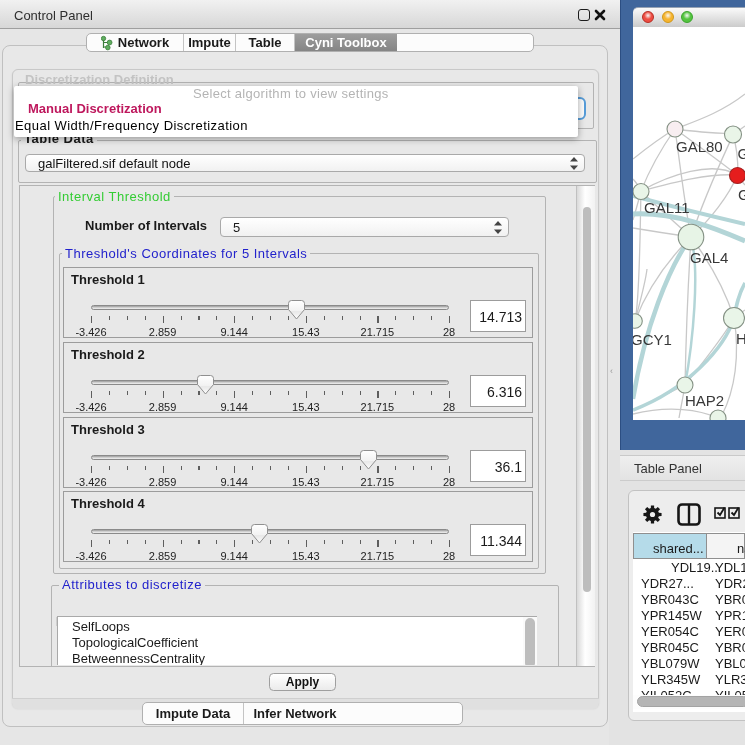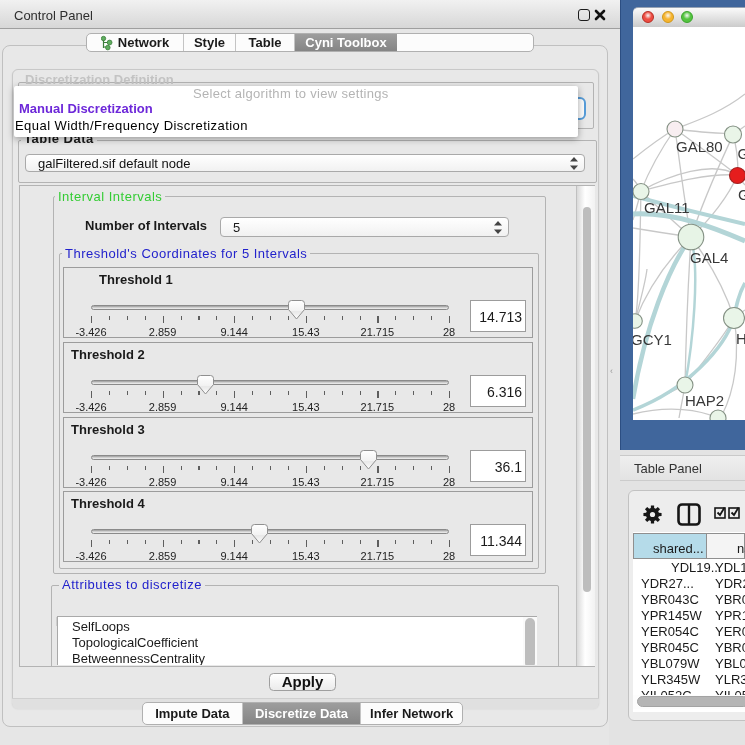--- a/index.html
+++ b/index.html
@@ -31,51 +31,51 @@
   </svg>
 <div class="abs" style="left:2px;top:45px;width:606px;height:682px;background:#e8e8e8;border:1px solid #c0c0c0;border-radius:8px;box-sizing:border-box;"></div>
 <div class="abs" style="left:12px;top:69px;width:587px;height:639px;background:#e8e8e8;border:1px solid #c8c8c8;border-radius:6px;box-sizing:border-box;box-shadow:0 1px 2px rgba(0,0,0,0.10);"></div>
 <div class="seg" style="left:86px;top:33px;width:448px;height:19px;">
     <div style="width:96px;"><svg width="13" height="16" viewBox="0 0 13 16" style="margin-right:4px;">
         <path d="M2.5 4 V13 M2.5 7.5 H7.5 M2.5 12 H5.5" stroke="#3c7e3c" stroke-width="1.2" fill="none"></path>
         <circle cx="2.5" cy="3.5" r="2.2" fill="#5fae5f" stroke="#3c7e3c" stroke-width="0.8"></circle>
         <circle cx="8.6" cy="7.5" r="2.4" fill="#5fae5f" stroke="#3c7e3c" stroke-width="0.8"></circle>
         <circle cx="6.8" cy="12.6" r="2.3" fill="#5fae5f" stroke="#3c7e3c" stroke-width="0.8"></circle>
       </svg>Network</div>
-    <div style="width:51px;">Style</div>
+    <div style="width:51px;">Impute</div>
     <div style="width:58px;">Table</div>
     <div class="sel" style="width:102px;">Cyni Toolbox</div>
   </div>
 <div class="fieldset" style="left:18px;top:82px;width:574px;height:45px;"></div>
 <div class="txt b" style="left:25px;top:72px;color:#c3c3c3;z-index:1;">Discretization Definition</div>
 <div class="abs" style="left:560px;top:97px;width:26px;height:23px;background:#fbfbfb;border:2.5px solid #569cd8;border-radius:6px;box-sizing:border-box;z-index:4;"></div>
 <div class="fieldset" style="left:18px;top:140px;width:577px;height:41px;"></div>
 <div class="flabel b" style="left:21px;top:131px;color:#1a1a1a;">Table Data</div>
 <div class="combo" style="left:25px;top:154px;width:560px;height:18px;"></div>
 <div class="txt" style="left:38px;top:156px;color:#111;">galFiltered.sif default node</div>
 <svg class="abs" style="left:569px;top:157px;" width="10" height="13" viewBox="0 0 10 13">
     <path d="M5 0 L9 4.6 H1 Z" fill="#444"></path>
     <path d="M5 13 L9 8.4 H1 Z" fill="#444"></path>
   </svg>
 <div class="abs" style="left:19px;top:185px;width:576px;height:482px;border:1px solid #b3b3b3;box-sizing:border-box;background:#e8e8e8;"></div>
 <div class="abs" style="left:576px;top:186px;width:18px;height:480px;background:linear-gradient(90deg,#d9d9d9,#ffffff 45%,#f2f2f2);border-left:1px solid #c0c0c0;"></div>
 <div class="abs" style="left:583px;top:207px;width:8px;height:385px;background:#bdbdbd;border-radius:4px;"></div>
 <div class="fieldset" style="left:53px;top:196px;width:491px;height:376px;"></div>
-<div class="flabel" style="left:55px;top:189px;color:#33cc33;">Interval Intervals</div>
+<div class="flabel" style="left:55px;top:189px;color:#33cc33;">Interval Threshold</div>
 <div class="txt b" style="left:85px;top:218px;">Number of Intervals</div>
 <div class="combo" style="left:220px;top:217px;width:289px;height:20px;"></div>
 <div class="txt" style="left:233px;top:220px;">5</div>
 <svg class="abs" style="left:493px;top:221px;" width="10" height="13" viewBox="0 0 10 13">
     <path d="M5 0 L9 4.6 H1 Z" fill="#444"></path>
     <path d="M5 13 L9 8.4 H1 Z" fill="#444"></path>
   </svg>
 <div class="fieldset" style="left:59px;top:253px;width:478px;height:314px;"></div>
 <div class="flabel" style="left:62px;top:246px;color:#2222cc;">Threshold's Coordinates for 5 Intervals</div>
 <div class="abs" style="left:63px;top:267px;width:470px;height:71px;border:1px solid #9c9c9c;box-sizing:border-box;background:#e8e8e8;"></div>
-<div class="txt b" style="left:71px;top:272px;margin-left:28px;">Threshold 1</div>
+<div class="txt b" style="left:71px;top:272px;">Threshold 1</div>
 <div class="abs" style="left:91px;top:305px;width:358px;height:5px;background:linear-gradient(#9a9a9a,#d9d9d9 60%,#efefef);border:1px solid #8a8a8a;border-radius:3px;box-sizing:border-box;"></div>
 <div class="tick" style="left:91.0px;top:316px;height:7px;"></div>
 <div class="tick" style="left:108.9px;top:316px;height:4px;"></div>
 <div class="tick" style="left:126.8px;top:316px;height:4px;"></div>
 <div class="tick" style="left:144.7px;top:316px;height:4px;"></div>
 <div class="tick" style="left:162.6px;top:316px;height:7px;"></div>
 <div class="tick" style="left:180.5px;top:316px;height:4px;"></div>
 <div class="tick" style="left:198.4px;top:316px;height:4px;"></div>
 <div class="tick" style="left:216.3px;top:316px;height:4px;"></div>
 <div class="tick" style="left:234.2px;top:316px;height:7px;"></div>
@@ -244,30 +244,29 @@
   </div>
 <div class="flabel" style="left:59px;top:577px;color:#2222cc;">Attributes to discretize</div>
 <div class="txt b" style="left:56px;top:614px;">Numerical Attributes</div>
 <div class="abs" style="left:57px;top:616px;width:480px;height:49px;background:#fff;border-top:1px solid #a9a9a9;border-left:1px solid #a9a9a9;box-sizing:border-box;overflow:hidden;">
     <div class="txt" style="left:14px;top:2px;">SelfLoops</div>
     <div class="txt" style="left:14px;top:18px;">TopologicalCoefficient</div>
     <div class="txt" style="left:14px;top:34px;">BetweennessCentrality</div>
     <div class="abs" style="left:465px;top:0;width:15px;height:51px;background:#fafafa;"></div>
     <div class="abs" style="left:467px;top:1px;width:10px;height:50px;background:#bdbdbd;border-radius:5px;"></div>
   </div>
-<div class="abs" style="left:269px;top:673px;width:67px;height:18px;background:linear-gradient(#ffffff,#ebebeb);border:1px solid #9f9f9f;border-radius:4.5px;box-sizing:border-box;text-align:center;font-size:15px;font-weight:bold;color:#111;line-height:16px;">Apply</div>
+<div class="abs" style="left:269px;top:673px;width:67px;height:18px;background:linear-gradient(#ffffff,#ebebeb);border:1px solid #9f9f9f;border-radius:4.5px;box-sizing:border-box;text-align:center;font-size:12px;font-weight:bold;color:#111;line-height:16px;">Apply</div>
 <div class="abs" style="left:12px;top:698px;width:587px;height:10px;background:#e0e0e0;border-top:1px solid #cfcfcf;border-radius:0 0 6px 6px;"></div>
 <div class="seg" style="left:142px;top:702px;width:321px;height:23px;">
     <div style="width:100px;">Impute Data</div>
-    <div class="sel" style="width:119px;">Discretize Data</div>
     <div style="width:102px;">Infer Network</div>
   </div>
 <div class="abs" style="left:14px;top:86px;width:564px;height:51px;background:#fff;border-radius:2px;box-shadow:0 2px 7px rgba(0,0,0,0.35);z-index:5;"></div>
 <div class="txt" style="left:193px;top:86px;color:#b4b4b4;z-index:6;letter-spacing:0.3px;">Select algorithm to view settings</div>
-<div class="txt b" style="left:19px;top:101px;color:#6d28d9;z-index:6;">Manual Discretization</div>
+<div class="txt b" style="left:28px;top:101px;color:#be185d;z-index:6;">Manual Discretization</div>
 <div class="txt" style="left:15px;top:118px;color:#000;z-index:6;letter-spacing:0.45px;">Equal Width/Frequency Discretization</div>
 <div class="abs" style="left:610px;top:366px;width:6px;height:10px;color:#9a9a9a;font-size:9px;line-height:10px;">‹</div>
 <div class="abs" style="left:620px;top:0;width:125px;height:450px;background:#40669c;border-left:1.5px solid #2c4e82;box-sizing:border-box;"></div>
 <div class="abs" style="left:633px;top:7px;width:112px;height:20px;background:linear-gradient(#fafafa,#c9c9c9);border-bottom:1px solid #8e8e8e;border-top:1px solid #97a3b4;border-radius:5px 0 0 0;"></div>
 <div class="abs" style="left:642px;top:11px;width:12px;height:12px;border-radius:50%;background:radial-gradient(circle at 50% 35%, #ffffffaa 0%, #ee4d42 45%, #ee4d42);border:1px solid #b52b22;box-sizing:border-box;"></div>
 <div class="abs" style="left:662px;top:11px;width:12px;height:12px;border-radius:50%;background:radial-gradient(circle at 50% 35%, #ffffffaa 0%, #f6b42f 45%, #f6b42f);border:1px solid #d09718;box-sizing:border-box;"></div>
 <div class="abs" style="left:681px;top:11px;width:12px;height:12px;border-radius:50%;background:radial-gradient(circle at 50% 35%, #ffffffaa 0%, #54c440 45%, #54c440);border:1px solid #38a32a;box-sizing:border-box;"></div>
 <svg class="abs" style="left:633px;top:27px;background:#ffffff;" width="112" height="393" viewBox="0 0 112 393">
 <path d="M 42,102 C 60,95 88,86 112,67" fill="none" stroke="#c8c8c8" stroke-width="1.3"></path>
 <path d="M 42,102 C 25,112 10,124 0,132" fill="none" stroke="#c8c8c8" stroke-width="1.3"></path>

